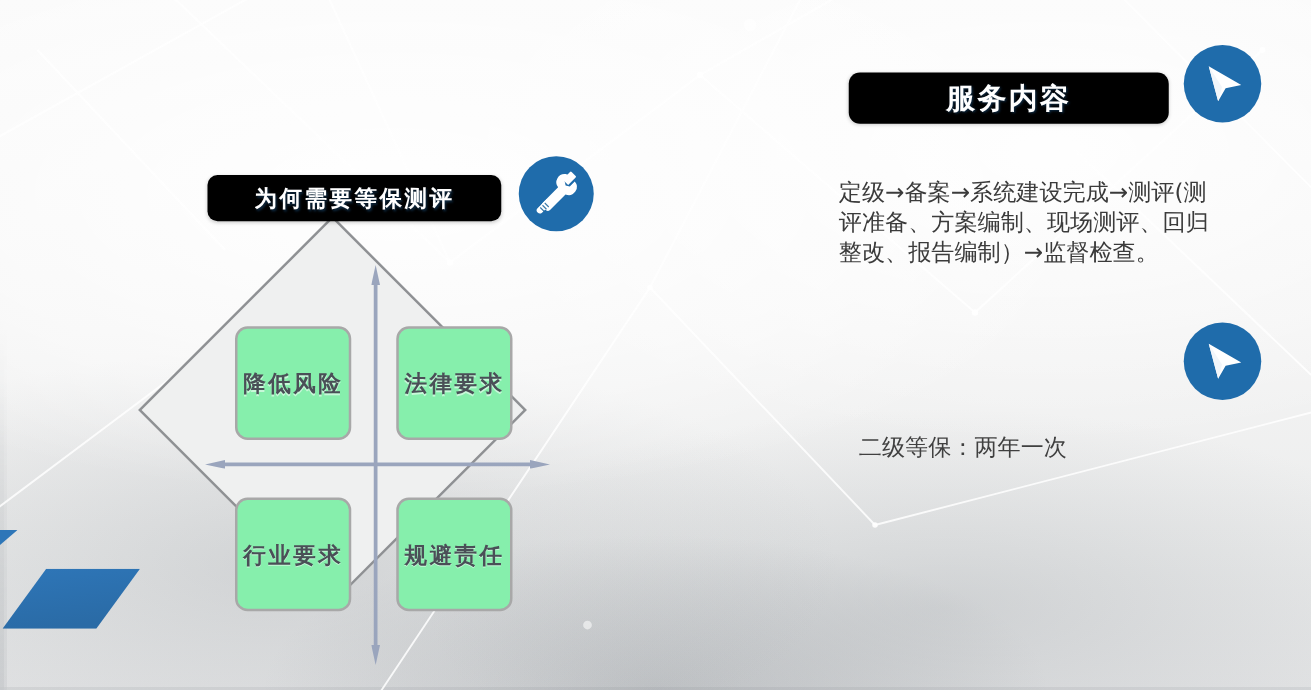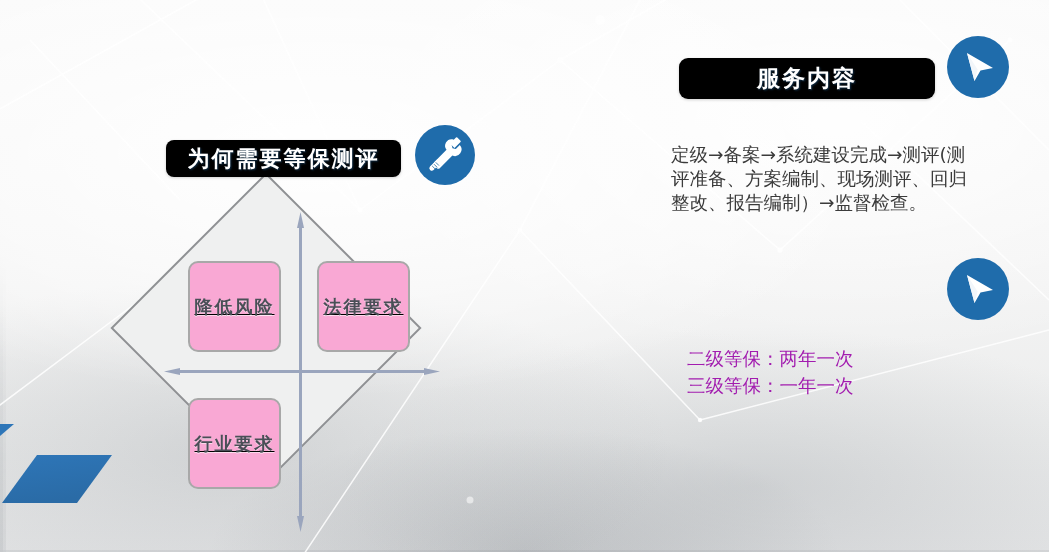--- a/index.html
+++ b/index.html
@@ -78,27 +78,26 @@
     top: 212px;
     width: 7px;
     height: 320px;
   }
 
   .qbox {
     position: absolute;
     width: 93px;
     height: 91px;
     border-radius: 10px;
-    background: #f9a8d4;
+    background: #86efac;
     border: 2px solid #a8a8a8;
     display: flex;
     align-items: center;
     justify-content: center;
     box-sizing: border-box;
-    text-decoration: underline;
   }
   .qbox span {
     font-size: 18px;
     font-weight: bold;
     color: #4a4f57;
     letter-spacing: 2px;
     text-shadow: 0 1px 0 rgba(255,255,255,0.55);
     white-space: nowrap;
   }
   .qbox.tl { left: 188px; top: 261px; }
@@ -123,21 +122,21 @@
     text-shadow: 1px 1px 2px rgba(20,60,95,0.75);
     white-space: nowrap;
   }
   .banner-left {
     left: 166px;
     top: 140px;
     width: 235px;
     height: 37px;
     border-radius: 8px;
   }
-  .banner-left span { font-size: 22px; }
+  .banner-left span { font-size: 18px; }
 
   .banner-r1 {
     left: 679px;
     top: 58px;
     width: 256px;
     height: 41px;
   }
   .banner-r2 {
     left: 679px;
     top: 270px;
@@ -169,21 +168,21 @@
     line-height: 24px;
     color: #3b3b3b;
     letter-spacing: 0px;
   }
   .freq {
     position: absolute;
     left: 687px;
     top: 345px;
     font-size: 18.5px;
     line-height: 27px;
-    color: #a21caf;
+    color: #404040;
   }
   .freq div { white-space: nowrap; }
 
   
   .deco-para {
     position: absolute;
     left: 2px;
     top: 455px;
     width: 110px;
     height: 48px;
@@ -257,20 +256,23 @@
 
   <div class="qbox tl">
     <span>降低风险</span>
   </div>
   <div class="qbox bl">
     <span>行业要求</span>
   </div>
   <div class="qbox tr">
     <span>法律要求</span>
   </div>
+  <div class="qbox br">
+    <span>规避责任</span>
+  </div>
 
   <div class="banner banner-left">
     <span>为何需要等保测评</span>
   </div>
 
   <div class="circ-icon icon-tool">
     <svg width="40" height="40" viewBox="0 0 40 40">
       <g fill="#ffffff">
         <path d="M27.5 4.2 a6.6 6.6 0 0 0 -6.0 10.6 L9.2 27.2 a2.4 2.4 0 0 0 0 3.4 l2.4 2.4 a2.4 2.4 0 0 0 3.4 0 L27.4 20.6 a6.6 6.6 0 0 0 7.4 -10.5 l-4.0 4.0 -3.3 -0.8 -0.8 -3.3 4.0 -4.0 a6.6 6.6 0 0 0 -3.2 -1.8 z"></path>
         <path d="M30.6 5.3 l4.5 -4.0 3.3 3.3 -4.2 4.6 z" opacity="0"></path>
@@ -308,21 +310,20 @@
 
   <div class="circ-icon icon-cursor-2">
     <svg width="40" height="40" viewBox="0 0 40 40">
       <path d="M9 6 L35 21 L22.5 23.5 L16.5 34 Z" fill="#ffffff"></path>
       <path d="M16.5 34 L19.6 22.6 L9 6 Z" fill="#f2f6fa"></path>
     </svg>
   </div>
 
   <div class="freq">
     <div>二级等保：两年一次</div>
-    <div>三级等保：一年一次</div>
   </div>
 
   <svg class="deco-para" width="110" height="48" viewBox="0 0 110 48">
     <defs>
       <linearGradient id="pgrad" x1="0" y1="0" x2="0.3" y2="1">
         <stop offset="0%" stop-color="#2e76b8"></stop>
         <stop offset="100%" stop-color="#2a6ba6"></stop>
       </linearGradient>
     </defs>
     <path d="M 35 0 L 110 0 L 75 48 L 0 48 Z" fill="url(#pgrad)"></path>

